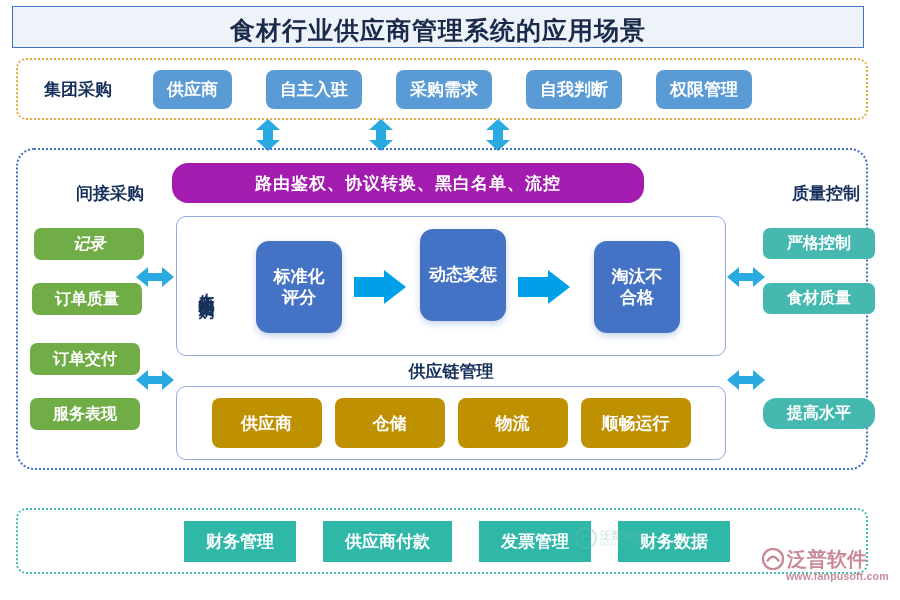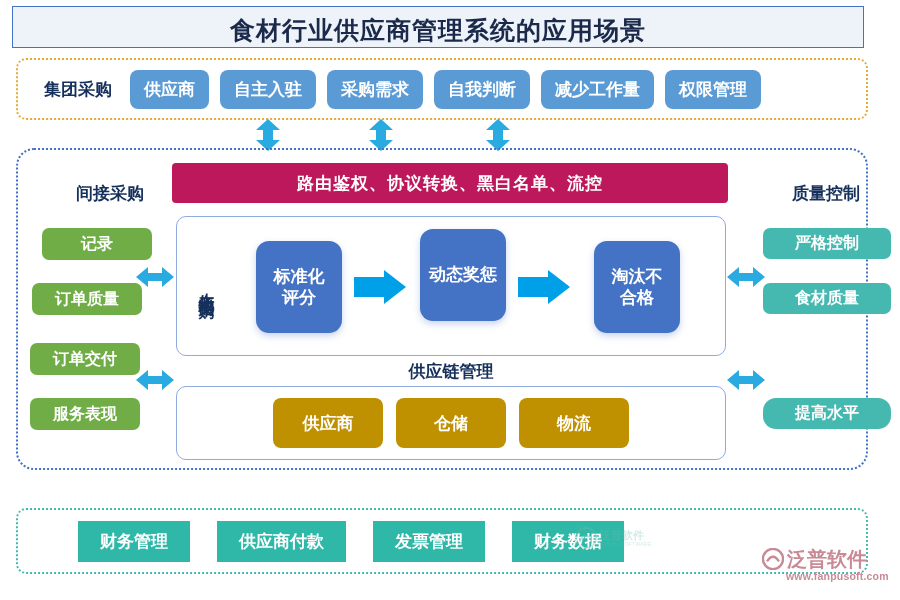--- a/index.html
+++ b/index.html
@@ -19,21 +19,21 @@
   }
   .title-text{
     font-size:25px;font-weight:bold;color:#1b2a4a;letter-spacing:1px;
     white-space:nowrap;
   }
 
   
   .top-band{
     position:absolute;left:16px;top:58px;width:852px;height:62px;
     border:2.5px dotted #e8a93a;border-radius:10px;box-sizing:border-box;
-    display:flex;align-items:center;
+    display:flex;align-items:center;gap:23px;
   }
   .top-band-label{
     font-size:17px;font-weight:bold;color:#16305c;
     margin-left:26px;margin-right:18px;white-space:nowrap;
   }
   .chip-blue{
     background:#5b9bd5;color:#ffffff;border-radius:8px;
     font-size:17px;font-weight:bold;
     padding:8px 14px;margin-right:11px;white-space:nowrap;
     display:flex;align-items:center;justify-content:center;
@@ -56,29 +56,29 @@
   }
   .side-head.left{left:52px;top:182px;}
   .side-head.right{left:768px;top:182px;}
 
   .tag-green{
     position:absolute;width:110px;height:32px;background:#70ad47;
     color:#fff;border-radius:7px;font-size:16px;font-weight:bold;
     display:flex;align-items:center;justify-content:center;white-space:nowrap;
   }
   .tag-teal{
-    position:absolute;width:128px;height:31px;background:#45b8b0;
+    position:absolute;width:112px;height:31px;background:#45b8b0;
     color:#fff;border-radius:7px;font-size:16px;font-weight:bold;
     display:flex;align-items:center;justify-content:center;white-space:nowrap;
   }
 
   
   .orange-banner{
-    position:absolute;left:172px;top:163px;width:556px;height:40px;
-    background:#be185d;border-radius:4px;
+    position:absolute;left:172px;top:163px;width:472px;height:40px;
+    background:#a21caf;border-radius:16px;
     display:flex;align-items:center;justify-content:center;
     color:#ffffff;font-size:17px;font-weight:bold;letter-spacing:1px;
     white-space:nowrap;
   }
 
   
   .proc-card{
     position:absolute;left:176px;top:216px;width:550px;height:140px;
     border:1.5px solid #8faadc;border-radius:10px;background:#ffffff;
     box-sizing:border-box;
@@ -117,21 +117,21 @@
     display:flex;align-items:center;justify-content:center;white-space:nowrap;
   }
 
   
   .h-arrow{position:absolute;width:38px;height:24px;}
 
   
   .footer-band{
     position:absolute;left:16px;top:508px;width:852px;height:66px;
     border:2.5px dotted #45b8b0;border-radius:10px;box-sizing:border-box;
-    display:flex;align-items:center;gap:27px;
+    display:flex;align-items:center;justify-content:center;gap:27px;
     padding-left:60px;padding-right:30px;
   }
   .chip-teal{
     background:#2fb8a8;color:#ffffff;font-size:17px;font-weight:bold;
     padding:9px 22px;white-space:nowrap;
     display:flex;align-items:center;justify-content:center;
   }
 
   
   .logo{
@@ -163,21 +163,20 @@
   <div class="title-bar">
     <div class="title-text">食材行业供应商管理系统的应用场景</div>
   </div>
 
   <div class="top-band">
     <div class="top-band-label">集团采购</div>
     <div class="chip-blue">供应商</div>
     <div class="chip-blue">自主入驻</div>
     <div class="chip-blue">采购需求</div>
     <div class="chip-blue">自我判断</div>
-    <div class="chip-blue">减少工作量</div>
     <div class="chip-blue">权限管理</div>
   </div>
 
   <div class="v-arrow" style="left:255px;top:119px;">
     <svg width="26" height="32" viewBox="0 0 26 32">
         <path d="M13 0 L25 11 L18 11 L18 21 L25 21 L13 32 L1 21 L8 21 L8 11 L1 11 Z" fill="#29abe2"></path>
       </svg>
   </div>
   <div class="v-arrow" style="left:368px;top:119px;">
     <svg width="26" height="32" viewBox="0 0 26 32">
@@ -188,21 +187,21 @@
     <svg width="26" height="32" viewBox="0 0 26 32">
         <path d="M13 0 L25 11 L18 11 L18 21 L25 21 L13 32 L1 21 L8 21 L8 11 L1 11 Z" fill="#29abe2"></path>
       </svg>
   </div>
 
   <div class="mid-panel"></div>
 
   <div class="side-head left">间接采购</div>
   <div class="side-head right">质量控制</div>
 
-  <div class="tag-green" style="left:42px;top:228px;">记录</div>
+  <div class="tag-green" style="left:34px;top:228px;font-style:italic;">记录</div>
   <div class="tag-green" style="left:32px;top:283px;text-align:right;">订单质量</div>
   <div class="tag-green" style="left:30px;top:343px;">订单交付</div>
   <div class="tag-green" style="left:30px;top:398px;">服务表现</div>
 
   <div class="tag-teal" style="left:763px;top:228px;">严格控制</div>
   <div class="tag-teal" style="left:763px;top:283px;">食材质量</div>
   <div class="tag-teal" style="left:763px;top:398px;border-radius:13px;">提高水平</div>
 
   <div class="h-arrow" style="left:136px;top:265px;">
     <svg width="38" height="24" viewBox="0 0 38 24">
@@ -249,20 +248,21 @@
   <div class="proc-box" style="left:594px;top:241px;">
     <span><span>淘汰不</span><br><span>合格</span></span>
   </div>
 
   <div class="sc-label">供应链管理</div>
 
   <div class="gold-card">
     <div class="gold-box">供应商</div>
     <div class="gold-box">仓储</div>
     <div class="gold-box">物流</div>
+    <div class="gold-box">顺畅运行</div>
   </div>
 
   <div class="footer-band">
     <div class="chip-teal">财务管理</div>
     <div class="chip-teal">供应商付款</div>
     <div class="chip-teal">发票管理</div>
     <div class="chip-teal">财务数据</div>
   </div>
 
   <div class="wm-faint">

